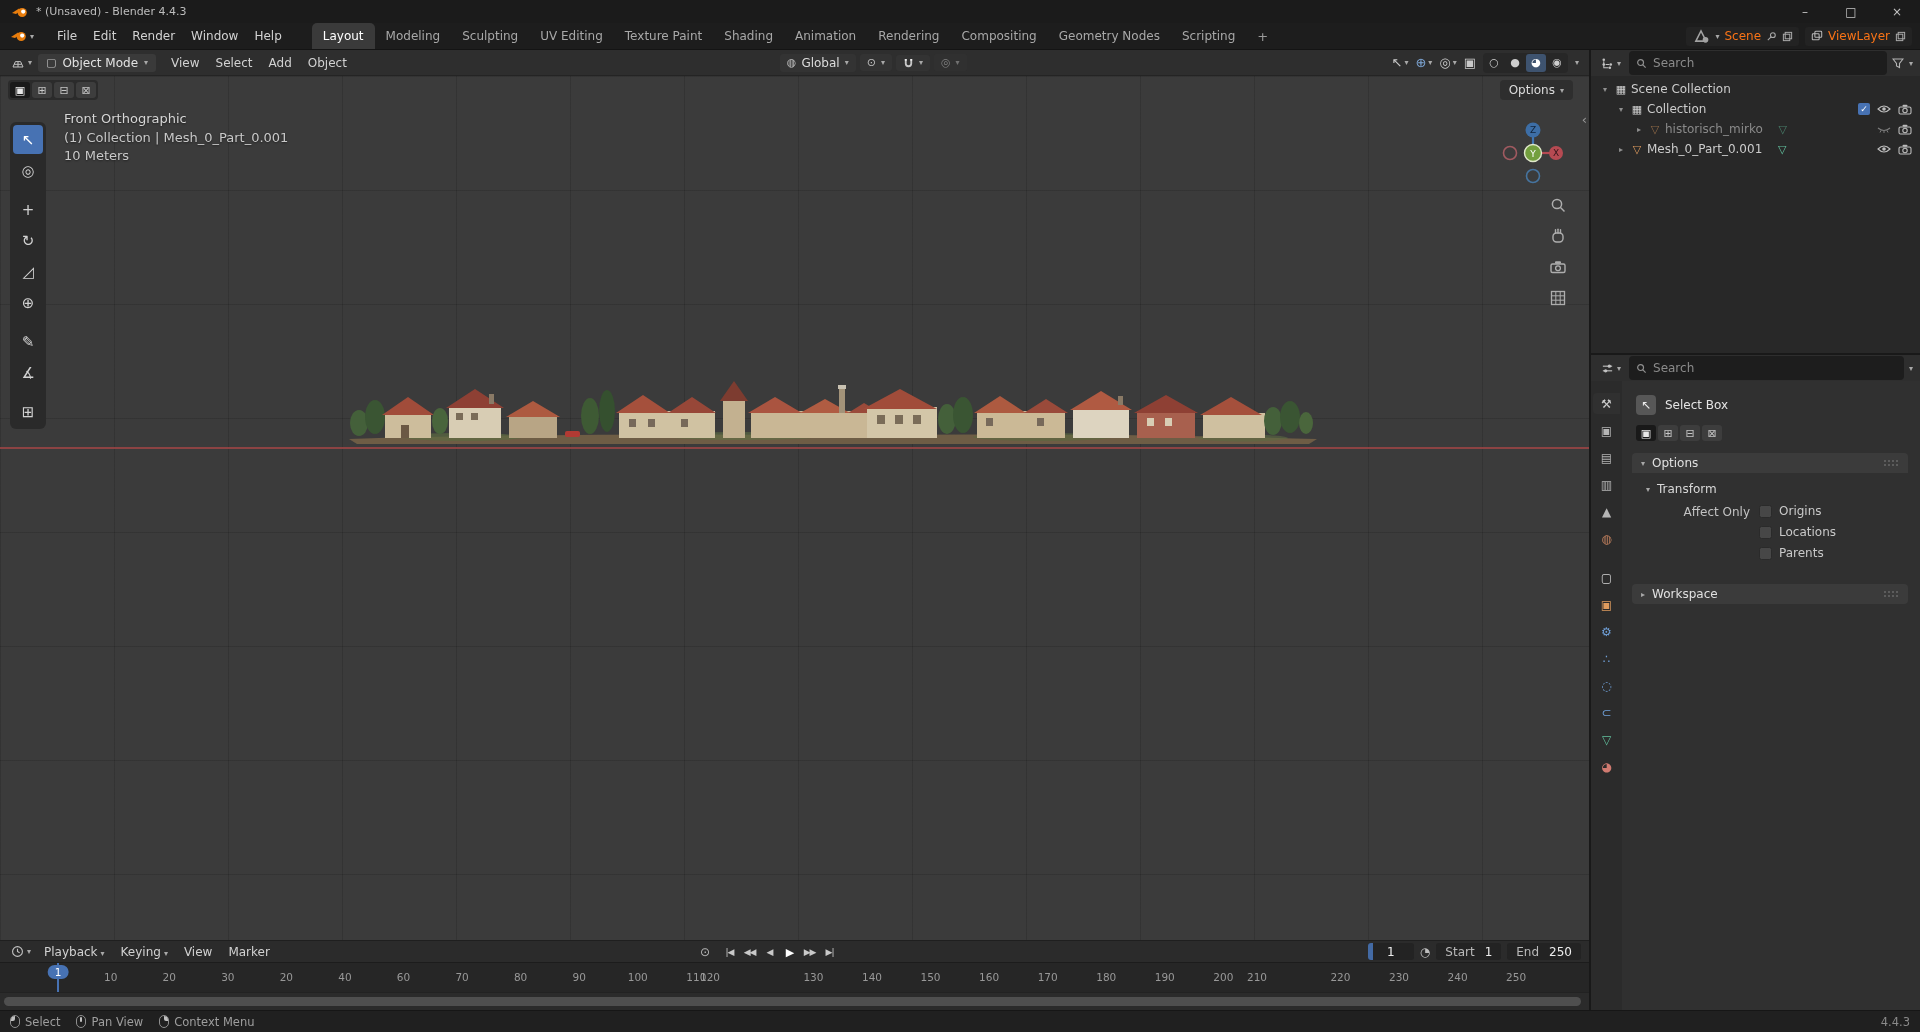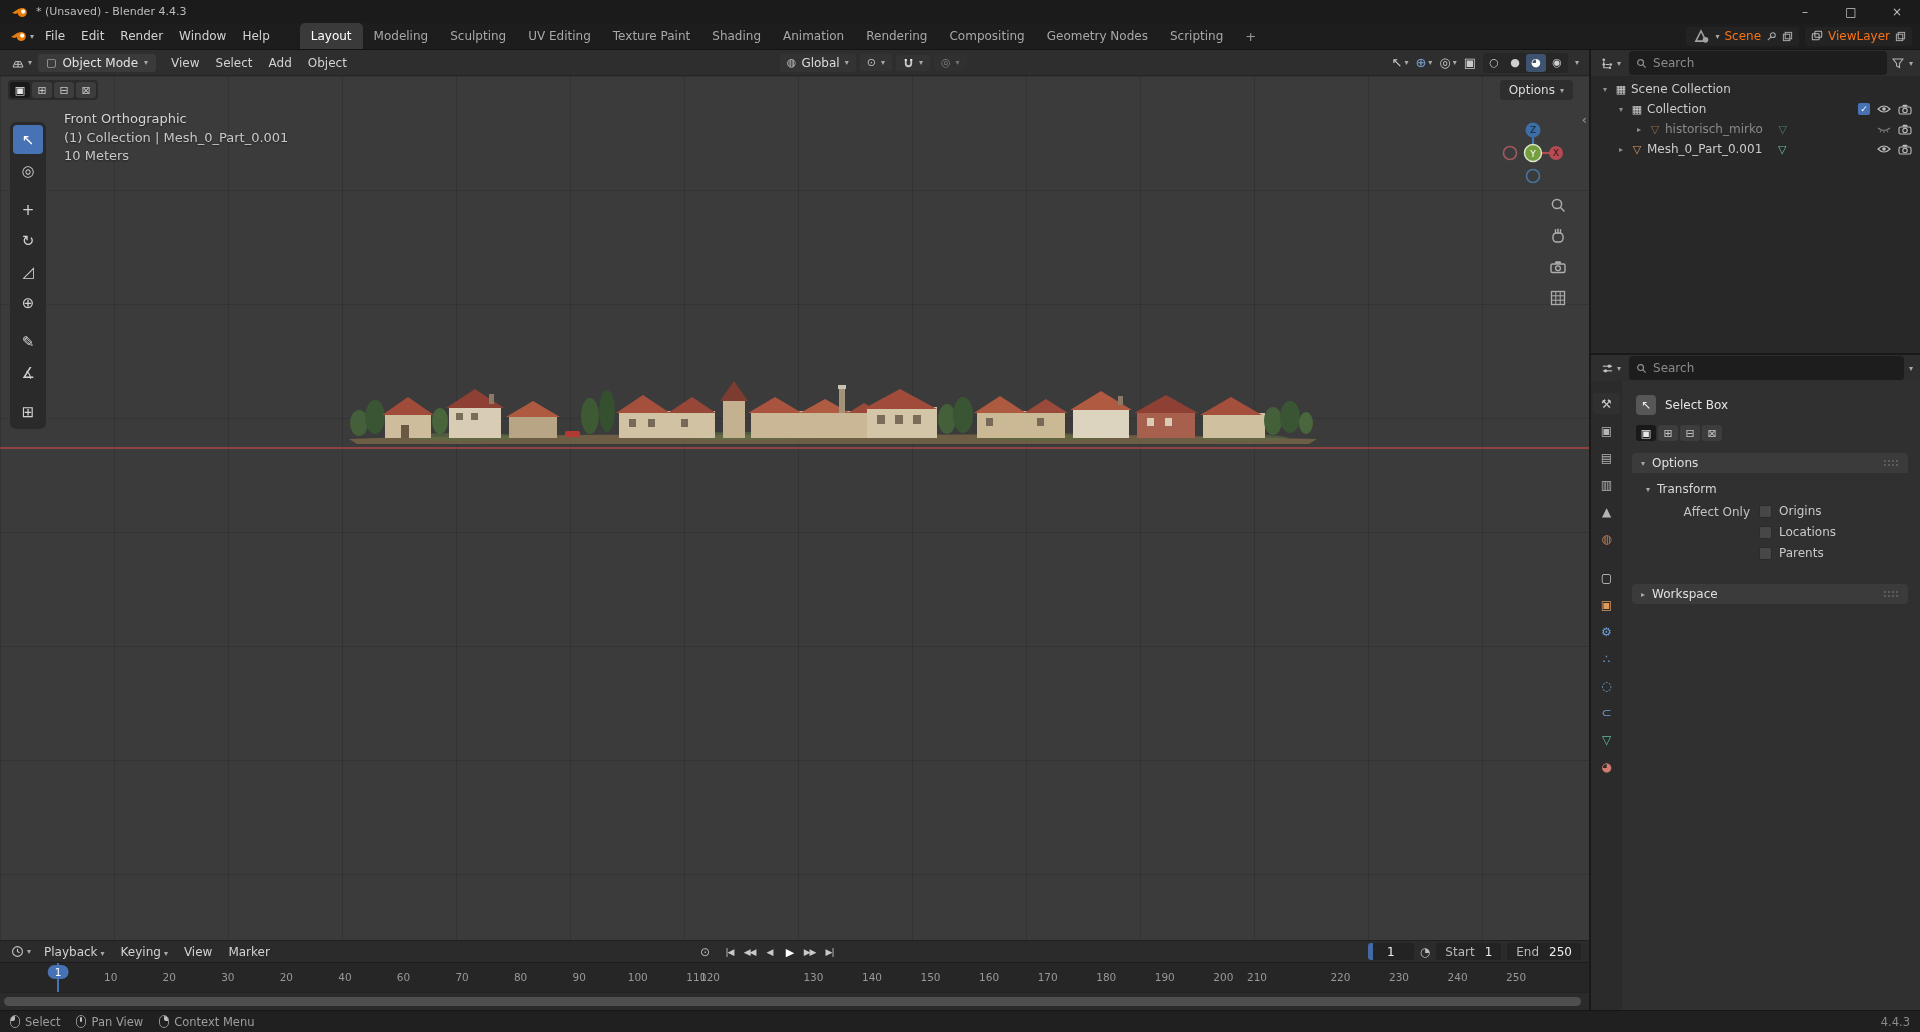--- a/index.html
+++ b/index.html
@@ -11,21 +11,21 @@
   
   #titlebar{height:23px;background:#1b1b1b;display:flex;align-items:center;padding-left:12px;gap:8px;flex:none}
   #titlebar .title{font-size:11px;color:#bdbdbd}
   .win-btns{margin-left:auto;display:flex;height:100%}
   .win-btn{width:46px;display:flex;align-items:center;justify-content:center;color:#c4c4c4;font-size:12px}
 
   
   #topbar{height:27px;background:#1d1d1d;display:flex;align-items:center;padding:0 8px;border-bottom:1px solid #141414;flex:none}
   .menu-item{padding:3px 8px;border-radius:3px;color:#d2d2d2;white-space:nowrap}
   .menu-item .caret{margin-left:3px}
-  #topbar-menus{display:flex;margin-left:0}
+  #topbar-menus{display:flex;margin-left:12px}
   #ws-tabs{display:flex;margin-left:22px;height:100%;align-items:center}
   .ws-tab{padding:0 11px;height:100%;display:flex;align-items:center;color:#a8a8a8;white-space:nowrap}
   .ws-tab.active{background:#3a3a3a;color:#fff;border-radius:5px 5px 0 0}
   .ws-tab.add{color:#9a9a9a;font-size:13px}
   #topbar-right{margin-left:auto;display:flex;align-items:center;gap:6px}
   .tb-widget{display:flex;align-items:center;gap:5px;background:#232323;border-radius:3px;padding:2px 6px;height:19px}
   .tb-widget .wlabel{color:#f97316}
   .caret{font-size:8px;color:#a8a8a8}
 
   

